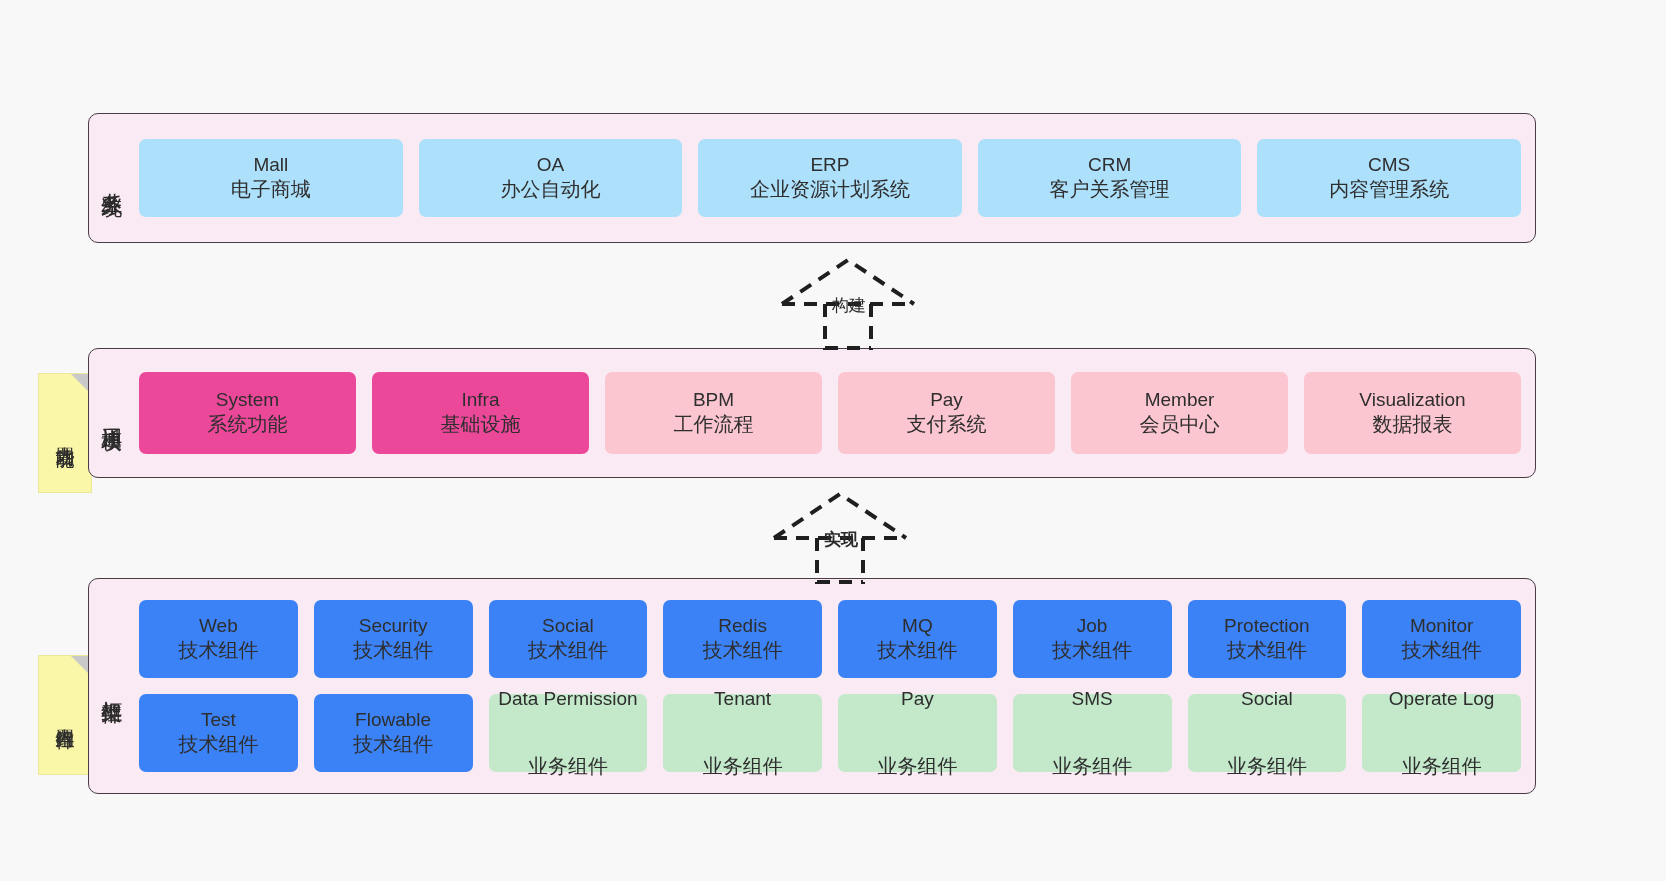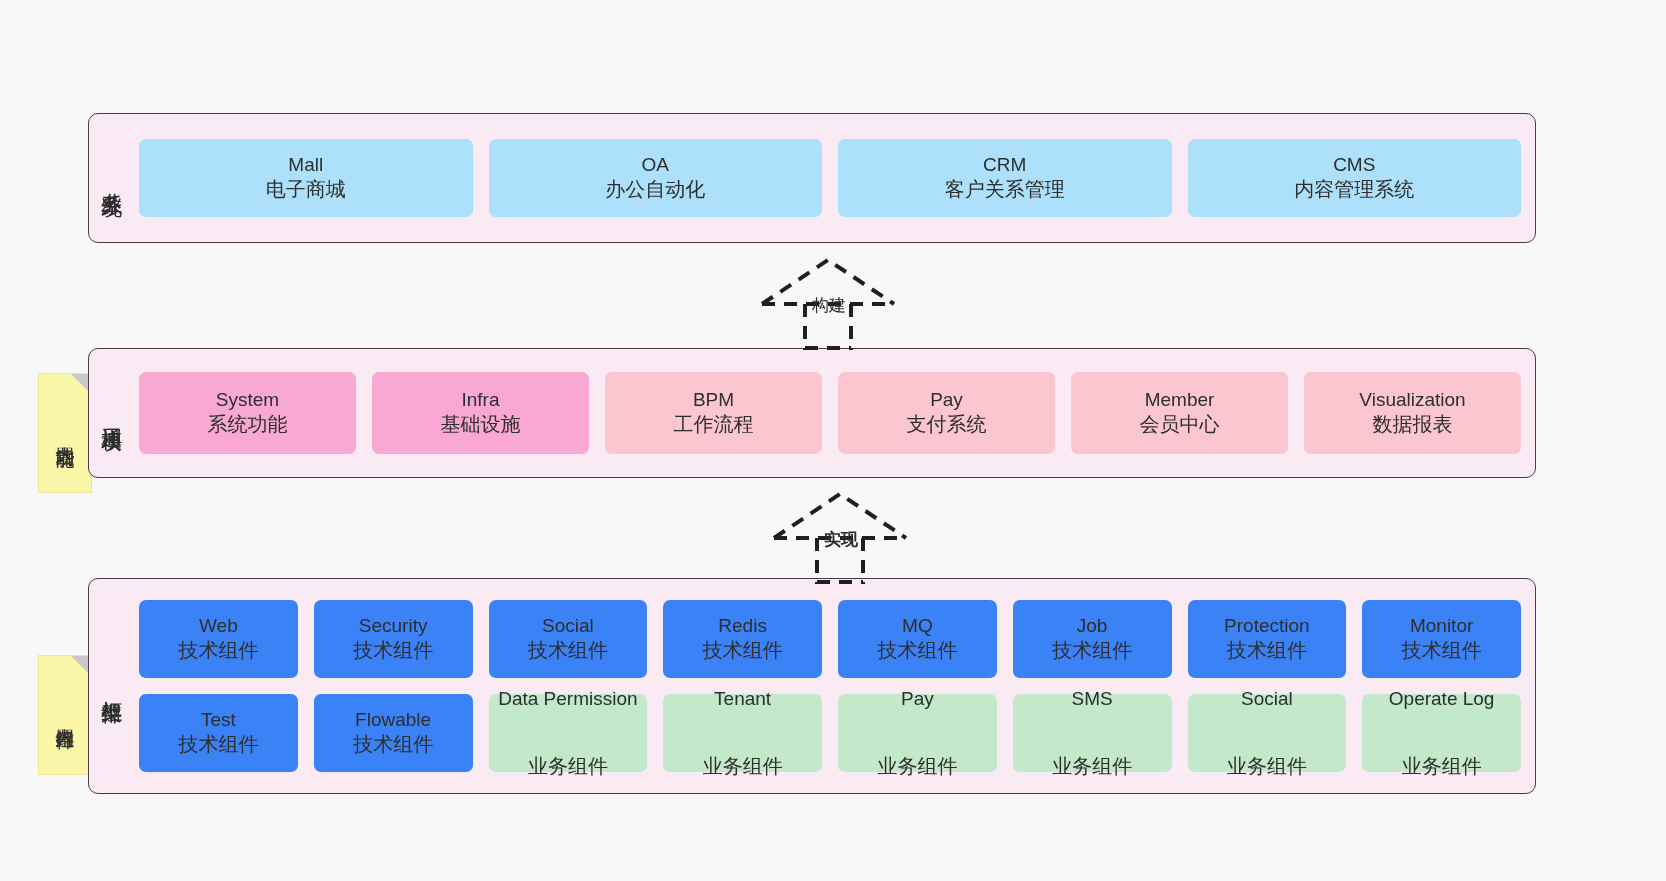--- a/index.html
+++ b/index.html
@@ -75,21 +75,21 @@
     line-height: 1.28;
   }
   .card .c-en { font-size: 19px; }
   .card .c-cn { font-size: 20px; }
 
   .h-biz  { height: 78px; }
   .h-mod  { height: 82px; }
   .h-comp { height: 78px; }
 
   .blue       { background: #ade0fb; }
-  .red        { background: #f9a8d4; }
+  .red        { background: #ec4899; }
   .pink       { background: #fbc6d0; }
   .green      { background: #3b82f6; }
   .lightgreen { background: #c3e9ca; gap: 43px; }
 
   
   .note {
     position: absolute;
     width: 54px;
     background: #fbf7a8;
     z-index: 2;
@@ -135,33 +135,37 @@
         <div class="row">
           <div class="card blue h-biz">
             <span class="c-en">Mall</span>
             <span class="c-cn">电子商城</span>
           </div>
           <div class="card blue h-biz">
             <span class="c-en">OA</span>
             <span class="c-cn">办公自动化</span>
           </div>
           <div class="card blue h-biz">
+            <span class="c-en">ERP</span>
+            <span class="c-cn">企业资源计划系统</span>
+          </div>
+          <div class="card blue h-biz">
             <span class="c-en">CRM</span>
             <span class="c-cn">客户关系管理</span>
           </div>
           <div class="card blue h-biz">
             <span class="c-en">CMS</span>
             <span class="c-cn">内容管理系统</span>
           </div>
         </div>
       </div>
     </div>
   </div>
 
-  <div class="arrow-grp" style="left:760px; top:258px; width:150px; height:92px;text-decoration:underline;">
+  <div class="arrow-grp" style="left:780px; top:258px; width:150px; height:92px;text-decoration:underline;">
     <svg width="150" height="92" viewBox="0 0 150 92">
       <polyline points="2,46 68,2 134,46" fill="none" stroke="#1f1f1f" stroke-width="4" stroke-dasharray="13,9" stroke-linecap="butt"></polyline>
       <line x1="2" y1="46" x2="134" y2="46" stroke="#1f1f1f" stroke-width="4" stroke-dasharray="13,9"></line>
       <line x1="45" y1="46" x2="45" y2="92" stroke="#1f1f1f" stroke-width="4" stroke-dasharray="13,9"></line>
       <line x1="91" y1="46" x2="91" y2="92" stroke="#1f1f1f" stroke-width="4" stroke-dasharray="13,9"></line>
       <line x1="45" y1="90" x2="91" y2="90" stroke="#1f1f1f" stroke-width="4" stroke-dasharray="13,9"></line>
     </svg>
     <span class="arrow-label" style="left:52px; top:36px;">构建</span>
   </div>
 

